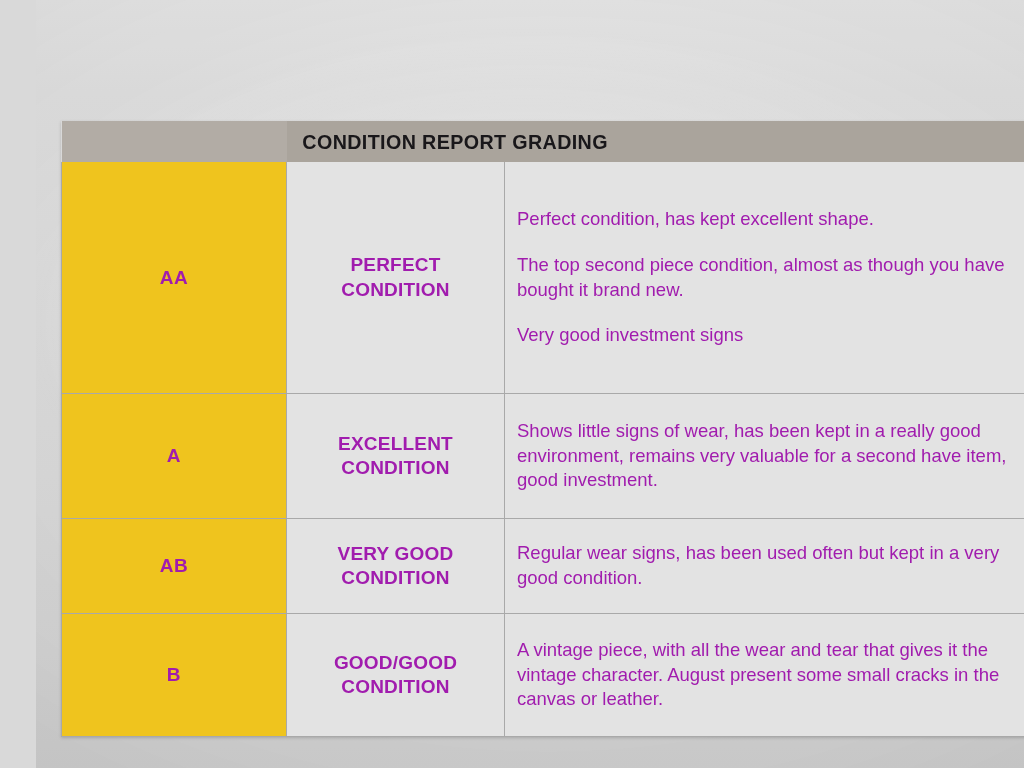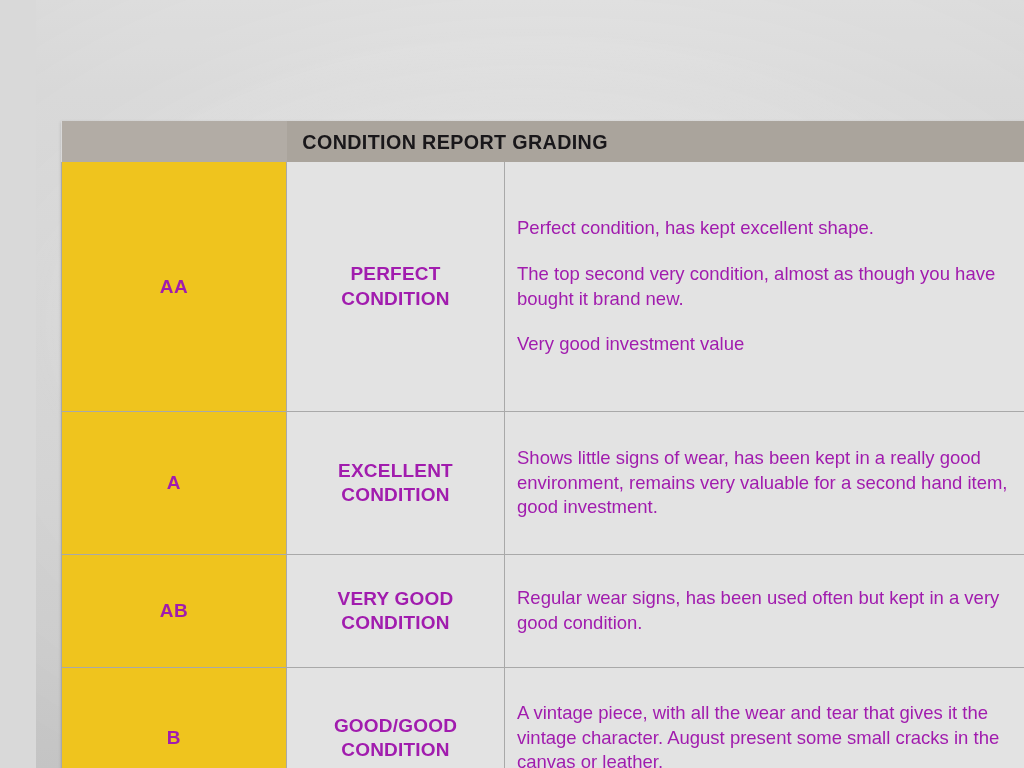--- a/index.html
+++ b/index.html
@@ -109,21 +109,21 @@
     border-bottom: 1px solid #c9a317;
   }
 
   td.title-cell {
     background: #e3e3e3;
     text-align: center;
     font-weight: bold;
     font-size: 19px;
     line-height: 1.28;
     letter-spacing: 0.2px;
-    padding: 21px 6px;
+    padding: 12px 6px;
   }
 
   td.desc-cell {
     background: #e3e3e3;
     text-align: left;
     font-size: 18.5px;
     line-height: 1.34;
     padding: 9px 14px 9px 12px;
     color: #131313;
   }
@@ -169,33 +169,33 @@
     <tbody>
 
       <tr data-name="table-row-aa">
         <td class="grade-cell" data-name="grade-code-aa">AA</td>
         <td class="title-cell" data-name="condition-title-aa">
           <span data-name="condition-title-aa-line1">PERFECT</span><br>
           <span data-name="condition-title-aa-line2">CONDITION</span>
         </td>
         <td class="desc-cell" data-name="condition-description-aa">
           <p data-name="description-paragraph">Perfect condition, has kept excellent shape.</p>
-          <p data-name="description-paragraph">The top second very condition, almost as though you have bought it brand new.</p>
-          <p data-name="description-paragraph">Very good investment value</p>
+          <p data-name="description-paragraph">The top second piece condition, almost as though you have bought it brand new.</p>
+          <p data-name="description-paragraph">Very good investment signs</p>
         </td>
       </tr>
 
       <tr data-name="table-row-a">
         <td class="grade-cell" data-name="grade-code-a">A</td>
         <td class="title-cell" data-name="condition-title-a">
           <span data-name="condition-title-a-line1">EXCELLENT</span><br>
           <span data-name="condition-title-a-line2">CONDITION</span>
         </td>
         <td class="desc-cell" data-name="condition-description-a">
-          <p data-name="description-paragraph">Shows little signs of wear, has been kept in a really good environment, remains very valuable for a second hand item, good investment.</p>
+          <p data-name="description-paragraph">Shows little signs of wear, has been kept in a really good environment, remains very valuable for a second have item, good investment.</p>
         </td>
       </tr>
 
       <tr data-name="table-row-ab">
         <td class="grade-cell" data-name="grade-code-ab">AB</td>
         <td class="title-cell" data-name="condition-title-ab">
           <span data-name="condition-title-ab-line1">VERY GOOD</span><br>
           <span data-name="condition-title-ab-line2">CONDITION</span>
         </td>
         <td class="desc-cell" data-name="condition-description-ab">

